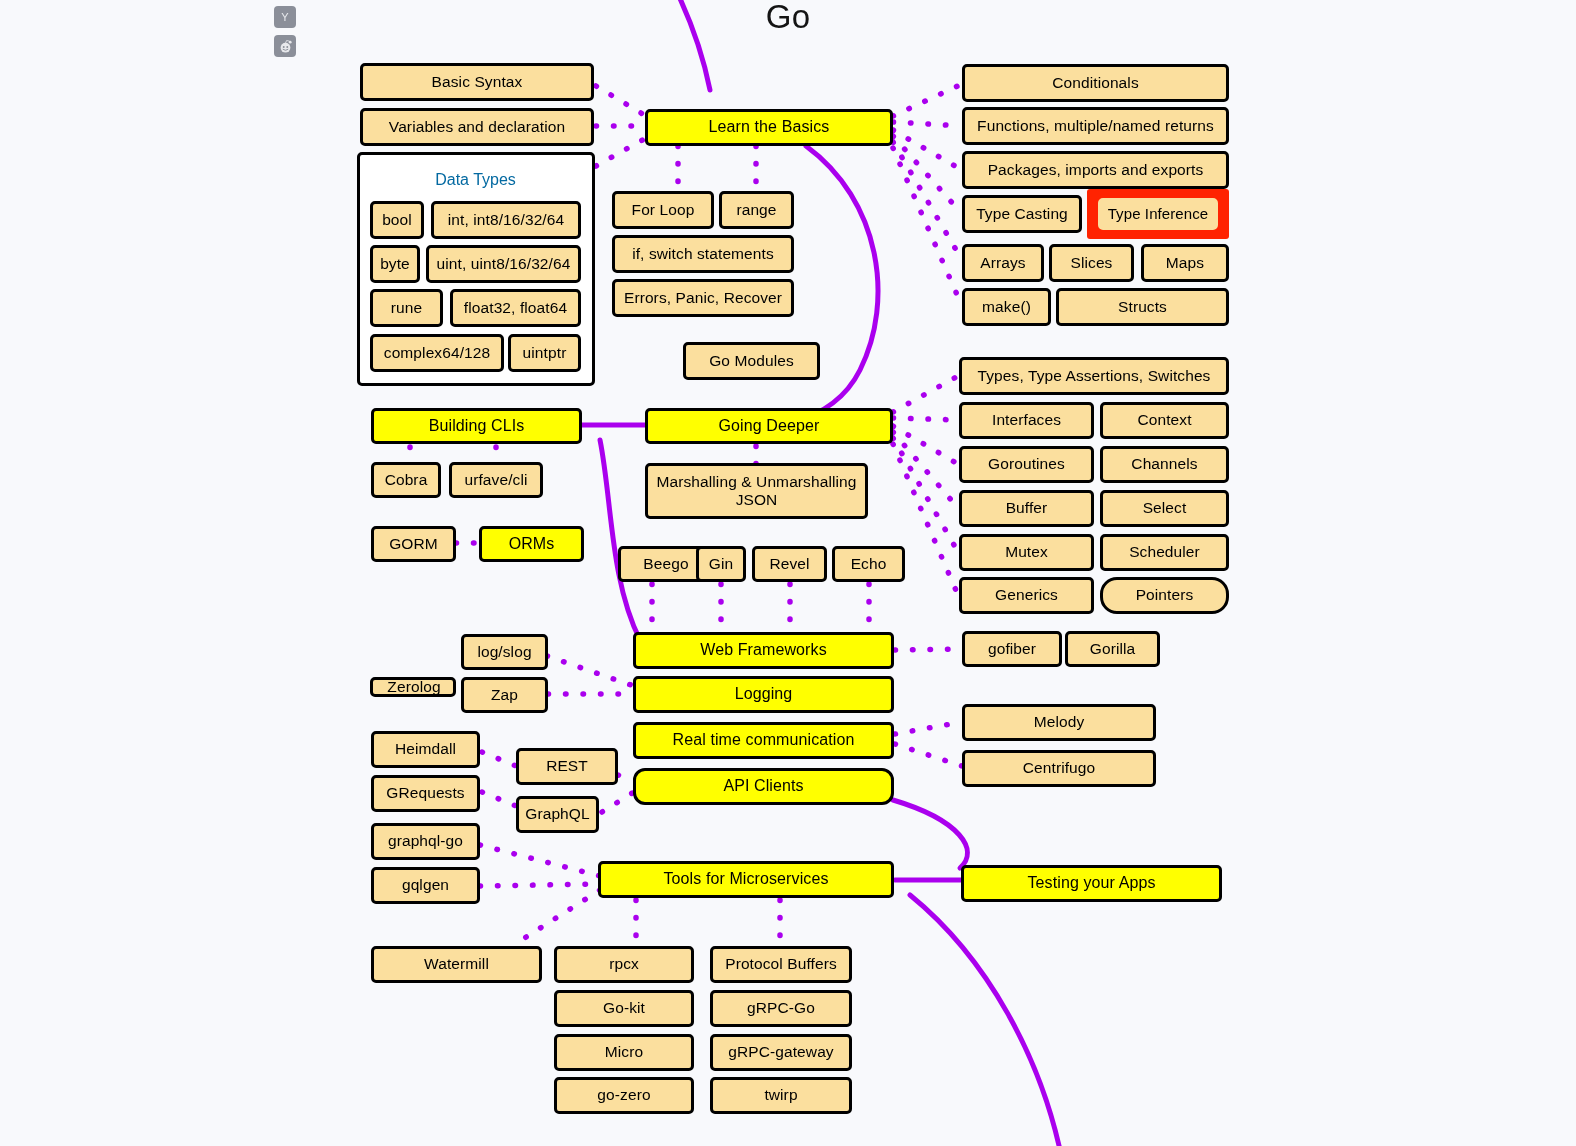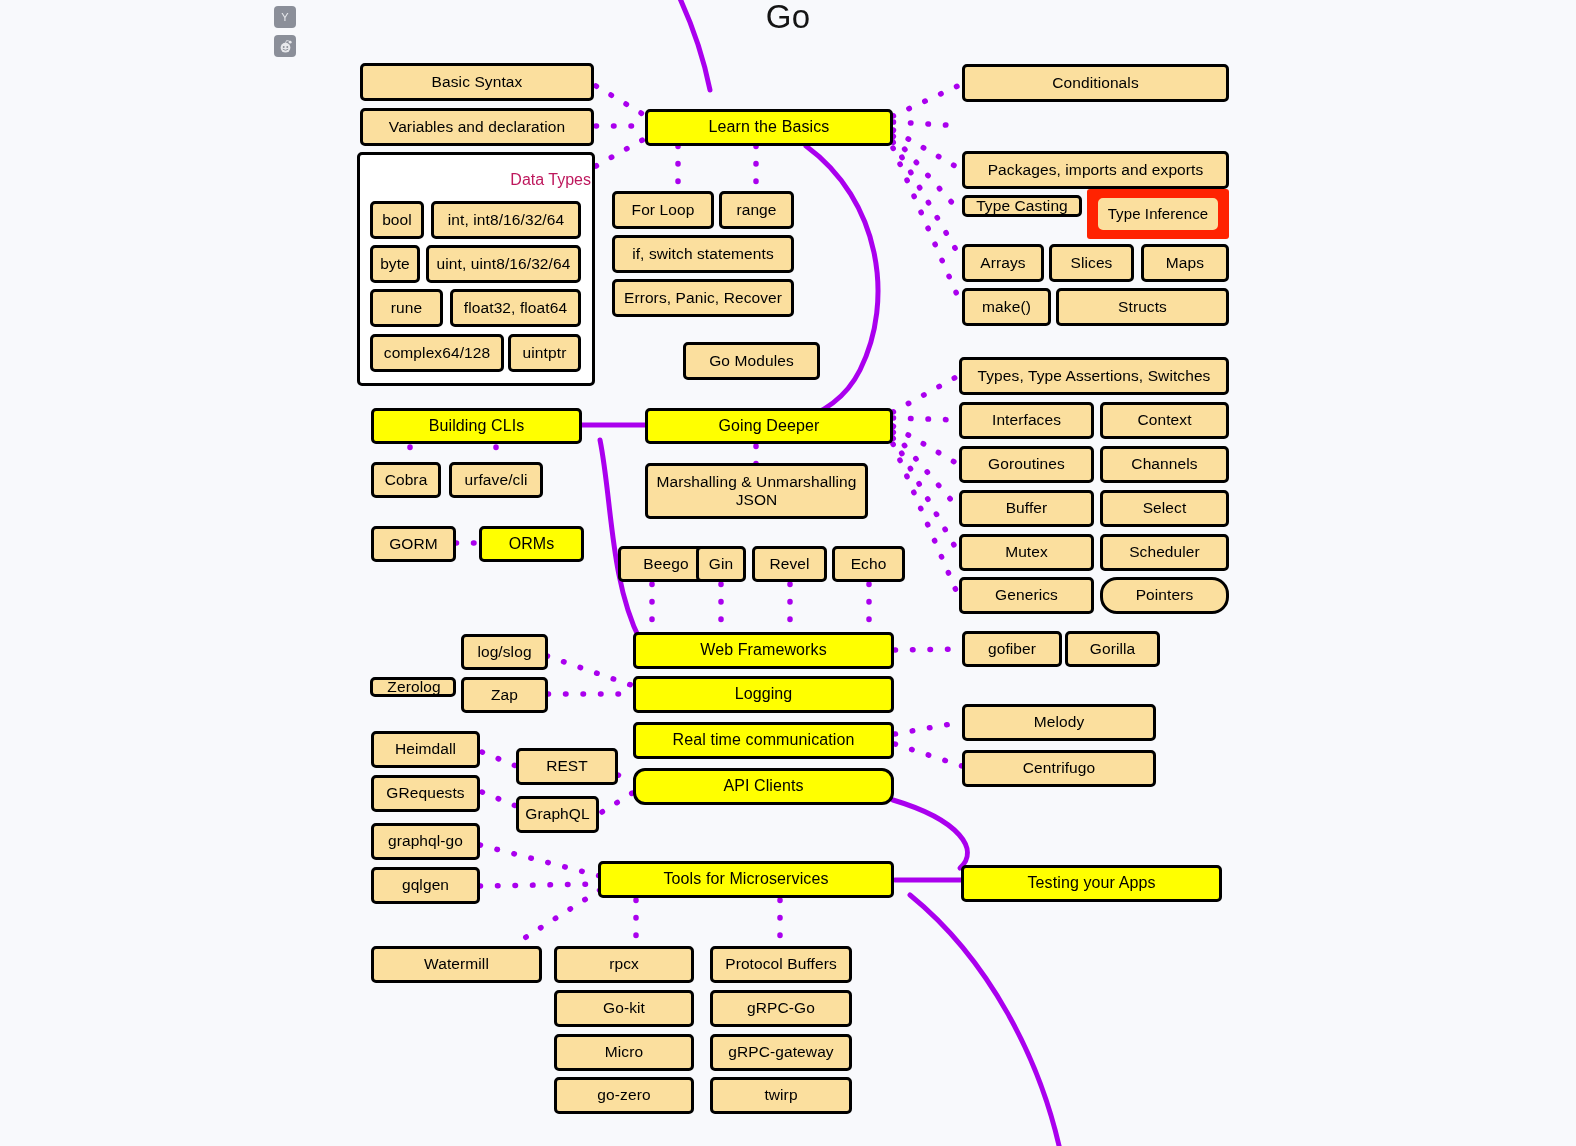--- a/index.html
+++ b/index.html
@@ -53,23 +53,23 @@
     z-index: 2;
     border: 3px solid #000;
     border-radius: 5px;
     background: #ffffff;
     cursor: default;
   }
   .group-title {
     position: absolute;
     left: 0; right: 1px;
     top: 16px;
-    text-align: right;
+    text-align: center;
     font-size: 16px;
-    color: #be185d;
+    color: #0369a1;
   }
   .highlight-wrap {
     position: absolute;
     z-index: 4;
     background: #ff2301;
     border-radius: 3px;
     display: flex;
     align-items: center;
     justify-content: center;
   }
@@ -221,22 +221,23 @@
 
   <div class="node primary" style="left:645px; top:109px; width:248px; height:37px;">Learn the Basics</div>
 
   <div class="node secondary" style="left:612px; top:191px; width:102px; height:38px;">For Loop</div>
   <div class="node secondary" style="left:719px; top:191px; width:75px; height:38px;">range</div>
   <div class="node secondary" style="left:612px; top:235px; width:182px; height:38px;">if, switch statements</div>
   <div class="node secondary" style="left:612px; top:279px; width:182px; height:38px;">Errors, Panic, Recover</div>
   <div class="node secondary" style="left:683px; top:342px; width:137px; height:38px;">Go Modules</div>
 
   <div class="node secondary" style="left:962px; top:64px; width:267px; height:38px;">Conditionals</div>
+  <div class="node secondary" style="left:962px; top:107px; width:267px; height:38px;">Functions, multiple/named returns</div>
   <div class="node secondary" style="left:962px; top:151px; width:267px; height:38px;">Packages, imports and exports</div>
-  <div class="node secondary" style="left:962px; top:195px; width:120px; height:22px;">Type Casting</div>
+  <div class="node secondary" style="left:962px; top:195px; width:120px; height:38px;">Type Casting</div>
 
   <div class="highlight-wrap" style="left:1087px; top:189px; width:142px; height:50px;">
     <div class="node secondary" style="width:120px; height:32px; font-size:15px;">Type Inference</div>
   </div>
 
   <div class="node secondary" style="left:962px; top:244px; width:82px; height:38px;">Arrays</div>
   <div class="node secondary" style="left:1049px; top:244px; width:85px; height:38px;">Slices</div>
   <div class="node secondary" style="left:1141px; top:244px; width:88px; height:38px;">Maps</div>
   <div class="node secondary" style="left:962px; top:288px; width:89px; height:38px;">make()</div>
   <div class="node secondary" style="left:1056px; top:288px; width:173px; height:38px;">Structs</div>

